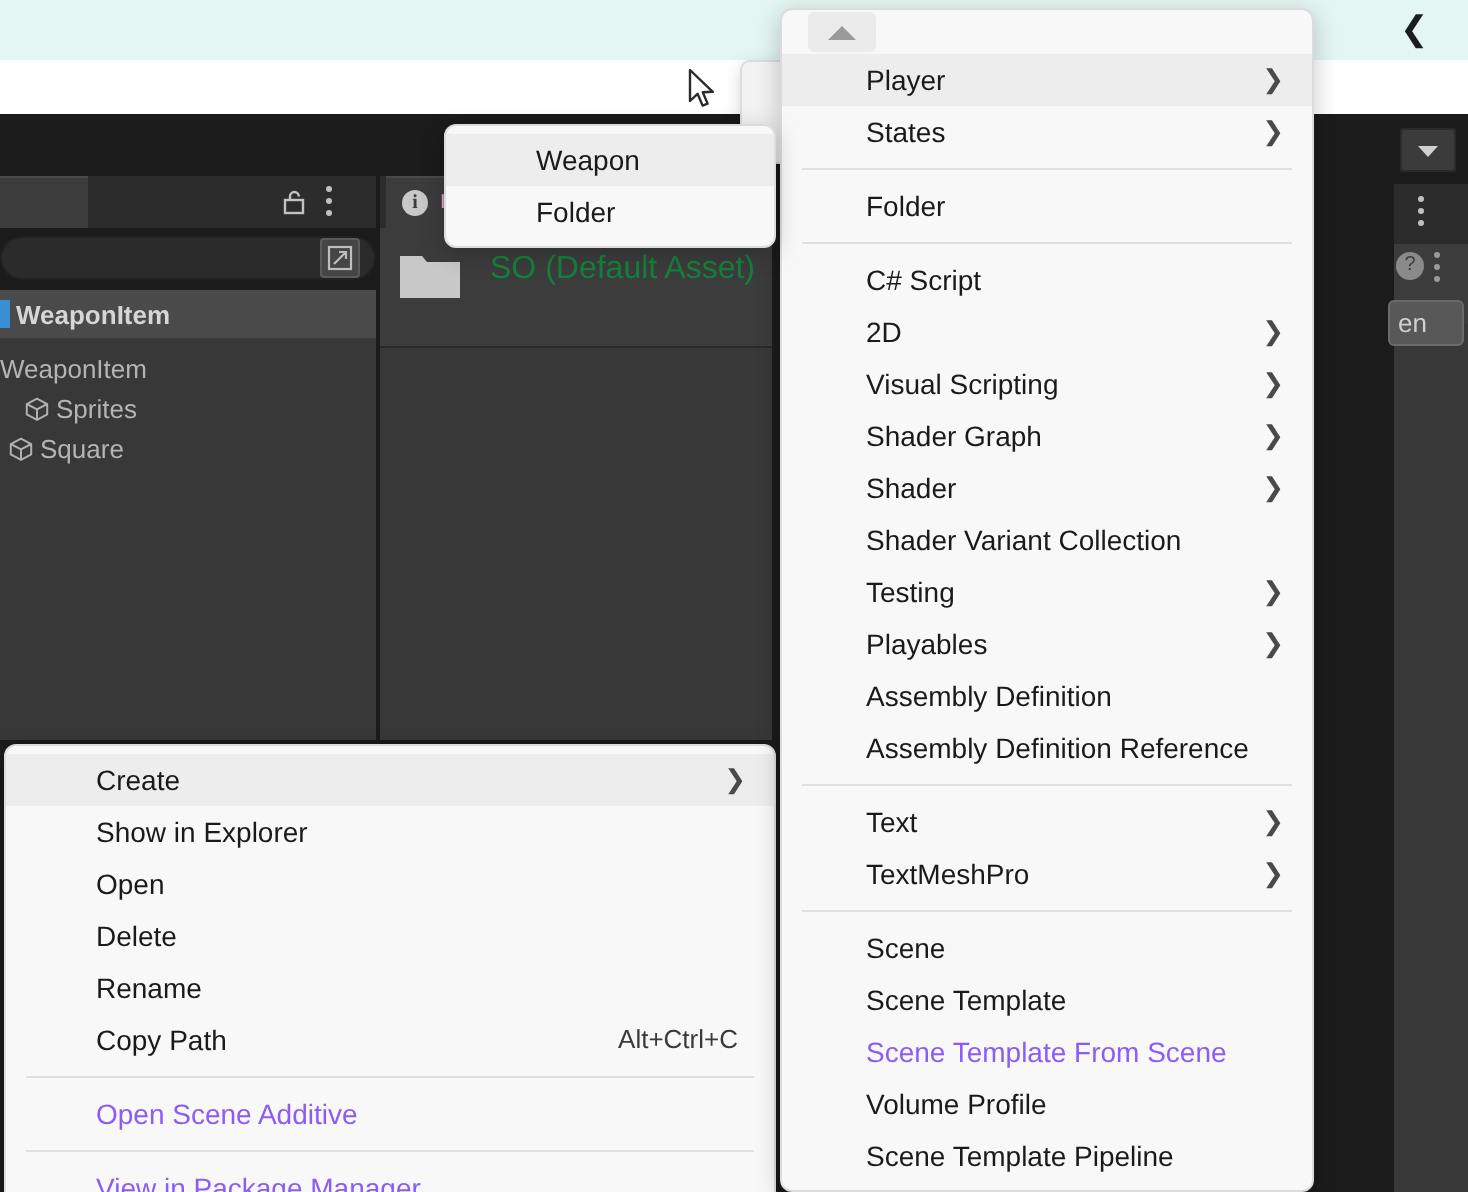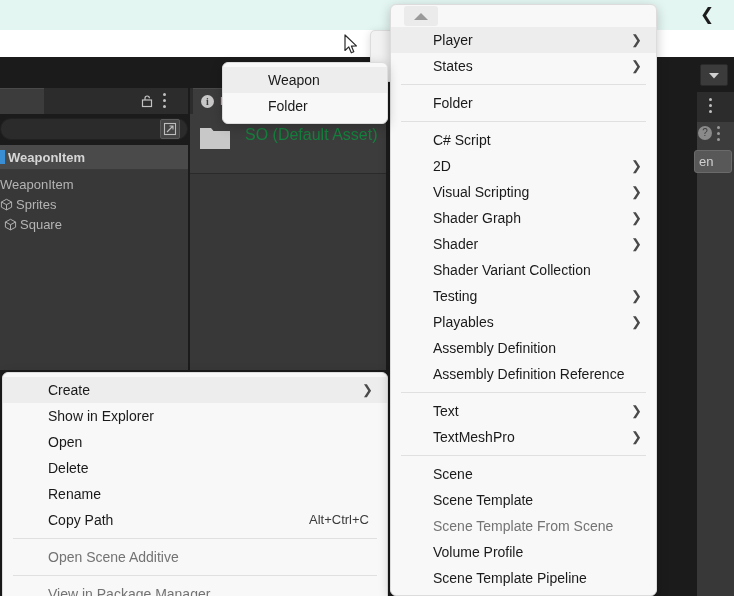--- a/index.html
+++ b/index.html
@@ -82,21 +82,21 @@
   .mi {
     position:relative;
     height:26px;
     line-height:26px;
     padding:0 26px 0 42px;
     white-space:nowrap;
     display:flex;
     align-items:center;
   }
   .mi.hl { background:#ededed; }
-  .mi.disabled { color:#737373; }
+  .mi.disabled { color:#8b5cf6; }
   .mi .mi-label { flex:1; }
   .mi .mi-shortcut { color:#3a3a3a; font-size:13px; margin-left:24px; }
   .mi .mi-arrow { position:absolute; right:14px; top:0; line-height:26px; font-size:13px; color:#4a4a4a; }
   .sep { height:1px; background:#e0e0e0; margin:5px 10px; }
 
   
   #ctx-left { left:2px; top:372px; width:386px; border-radius:6px; }
   #ctx-left .mi { height:26px; line-height:26px; padding-left:45px; padding-right:18px; }
 
   
@@ -158,21 +158,21 @@
   </div>
 
   <div class="proj-body"></div>
   <div class="proj-rowsel"></div>
   <div class="proj-sel-icon"></div>
   <div class="proj-sel-label">WeaponItem</div>
 
   <div class="proj-tree-item" style="left:0px; top:177px;">
     <span>WeaponItem</span>
   </div>
-  <div class="proj-tree-item" style="left:0px; top:197px;">
+  <div class="proj-tree-item" style="left:12px; top:197px;">
     <span class="cube-ico">
       <svg width="13" height="13" viewBox="0 0 13 13">
         <path d="M6.5 1.3 L11.6 4 V9.2 L6.5 11.9 L1.4 9.2 V4 Z" fill="none" stroke="#b0b0b0" stroke-width="1"></path>
         <path d="M1.4 4 L6.5 6.7 L11.6 4 M6.5 6.7 V11.9" fill="none" stroke="#b0b0b0" stroke-width="1"></path>
       </svg>
     </span><span>Sprites</span>
   </div>
   <div class="proj-tree-item" style="left:4px; top:217px;">
     <span class="cube-ico">
       <svg width="13" height="13" viewBox="0 0 13 13">

